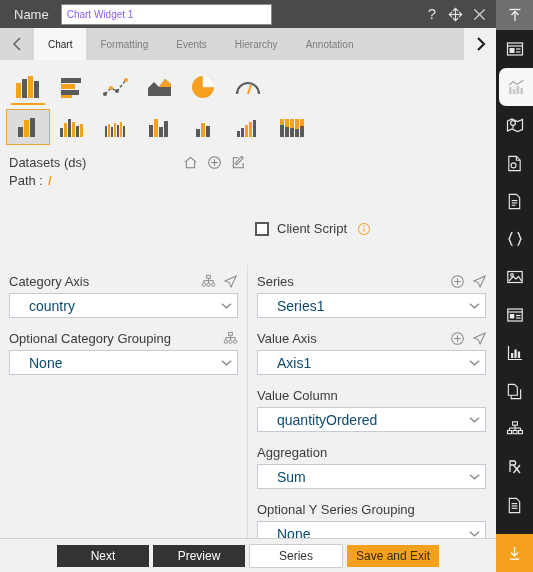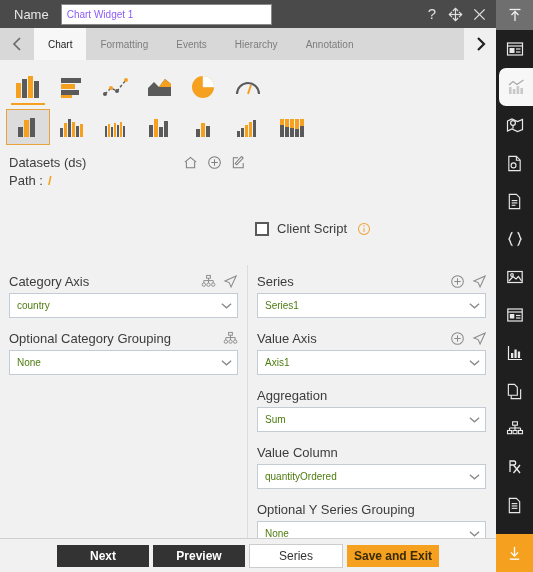--- a/index.html
+++ b/index.html
@@ -85,31 +85,31 @@
   .col-l{width:248px;border-right:1px solid #dcdcdc;padding:6px 9px 0 9px;}
   .col-r{width:248px;padding:6px 9px 0 9px;}
   .fgroup{margin-bottom:10px;}
   .fhead{display:flex;align-items:center;width:100%;height:20px;}
   .fhead .mini-ic{margin-left:7px;}
   .fhead .sp{margin-left:auto;}
   .fsel{
     width:229px;height:25px;background:#fff;border:1px solid #c3cbd5;
     display:flex;align-items:center;box-sizing:border-box;cursor:pointer;margin-top:2px;
   }
-  .fsel span.val{padding-left:7px;font-size:10px;color:#4d7c0f;flex:1;
+  .fsel span.val{padding-left:19px;font-size:14px;color:#0c4a6e;flex:1;
      overflow:hidden;white-space:nowrap;text-overflow:ellipsis;}
 
   
   .footer{
     position:absolute;left:0;top:538px;width:496px;height:34px;background:#f1f1f1;
     border-top:1px solid #d0d0d0;display:flex;align-items:center;justify-content:center;gap:4px;
   }
   .btn{
     height:22px;min-width:92px;display:flex;align-items:center;justify-content:center;
-    font-size:12px;font-weight:bold;cursor:pointer;border:none;
+    font-size:12px;font-weight:normal;cursor:pointer;border:none;
     font-family:"Liberation Sans",sans-serif;
   }
   .btn-dark{background:#333333;color:#fff;}
   .btn-light{background:#fff;color:#333;font-weight:normal;border:1px solid #ccc;}
   .btn-orange{background:#f5a01e;color:#3a2a05;}
 
   
   .rail{
     position:absolute;right:0;top:0;width:37px;height:572px;background:#1f1f1f;
   }
@@ -461,38 +461,38 @@
             <span class="chev">
               <svg width="13" height="9" viewBox="0 0 14 9" fill="none" stroke="#8a8a8a" stroke-width="1.4">
                   <polyline points="2,2.5 7,7 12,2.5"></polyline>
                 </svg>
             </span>
           </div>
         </div>
 
         <div class="fgroup">
           <div class="fhead">
-            <span class="lbl">Aggregation</span>
+            <span class="lbl">Value Column</span>
           </div>
           <div class="fsel">
-            <span class="val">Sum</span>
+            <span class="val">quantityOrdered</span>
             <span class="chev">
               <svg width="13" height="9" viewBox="0 0 14 9" fill="none" stroke="#8a8a8a" stroke-width="1.4">
                   <polyline points="2,2.5 7,7 12,2.5"></polyline>
                 </svg>
             </span>
           </div>
         </div>
 
         <div class="fgroup">
           <div class="fhead">
-            <span class="lbl">Value Column</span>
+            <span class="lbl">Aggregation</span>
           </div>
           <div class="fsel">
-            <span class="val">quantityOrdered</span>
+            <span class="val">Sum</span>
             <span class="chev">
               <svg width="13" height="9" viewBox="0 0 14 9" fill="none" stroke="#8a8a8a" stroke-width="1.4">
                   <polyline points="2,2.5 7,7 12,2.5"></polyline>
                 </svg>
             </span>
           </div>
         </div>
 
         <div class="fgroup">
           <div class="fhead">

